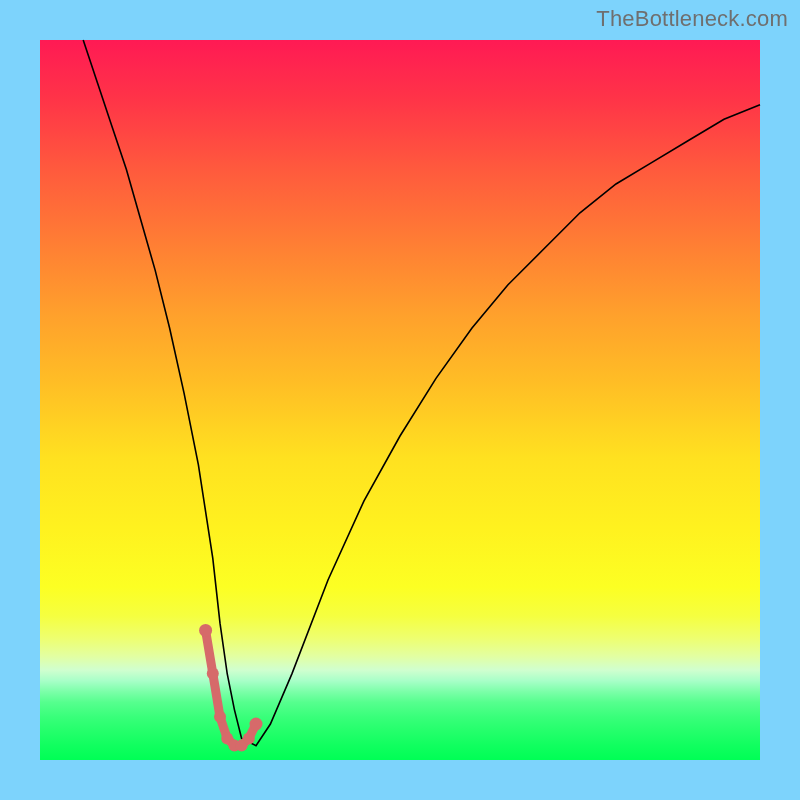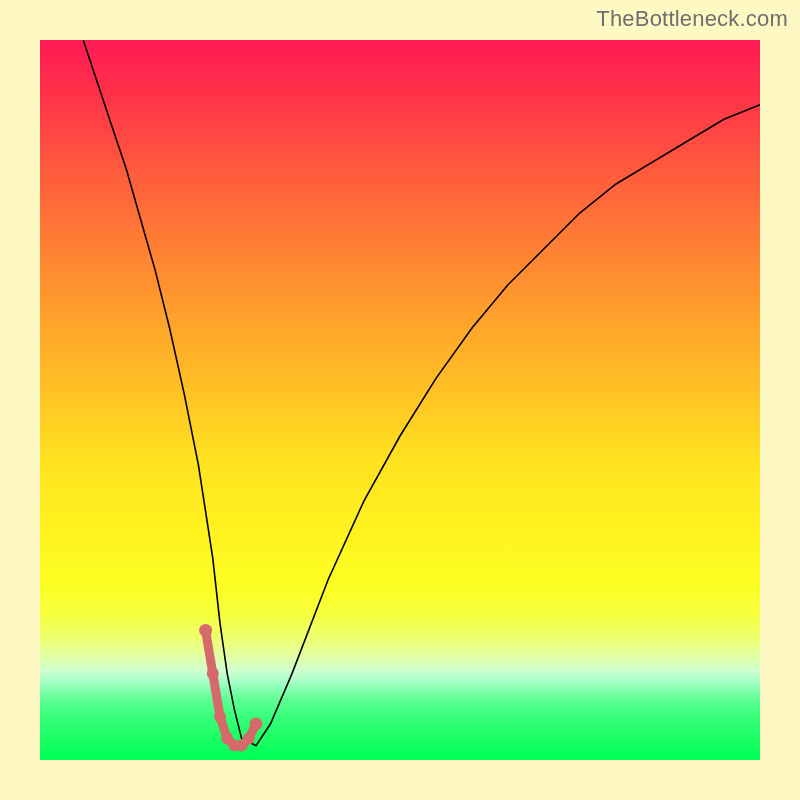--- a/index.html
+++ b/index.html
@@ -10,21 +10,21 @@
     background: #000;
     overflow: hidden;
     font-family: Arial, Helvetica, sans-serif;
   }
   .frame {
     position: absolute;
     left: 0;
     top: 0;
     width: 800px;
     height: 800px;
-    background: #fef9c3;
+    background: #7dd3fc;
   }
   .plot {
     position: absolute;
     left: 40px;
     top: 40px;
     width: 720px;
     height: 720px;
     background: linear-gradient(to bottom,
       #ff1a54 0%,
       #ff3348 8%,

